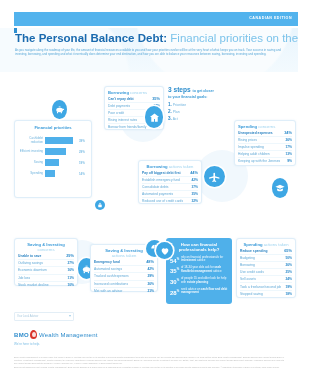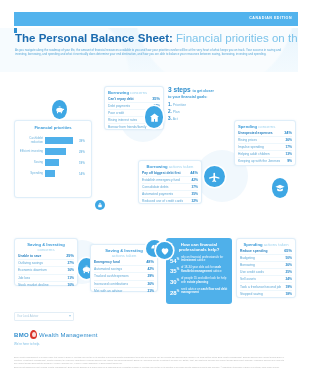--- a/index.html
+++ b/index.html
@@ -172,21 +172,21 @@
   <div class="blob" style="left:238px;top:250px;width:46px;height:46px;"></div>
 
   <div class="topbar">
     <div class="edition">CANADIAN EDITION</div>
   </div>
 
   <div class="hero">
     <div class="tick"></div>
   </div>
   <div class="title">
-    <b>The Personal Balance Sheet:</b>
+    <b>The Personal Balance Debt:</b>
     <span>Financial priorities on the roadmap of life</span>
   </div>
   <div class="subtitle">As you navigate along the roadmap of your life, the amount of financial resources available to you and how your priorities evolve will be at the very heart of what keeps you on track. Your success in saving and investing, borrowing, and spending and what it eventually does determine your end destination, and how you are able to balance your resources between saving, borrowing, investing and spending.</div>
 
   <div class="card" id="chart-card">
     <div class="card-h">Financial priorities</div>
     <div class="bars">
       <div class="barrow">
         <div class="bl">Cash/debt reduction</div>
         <div class="track">

